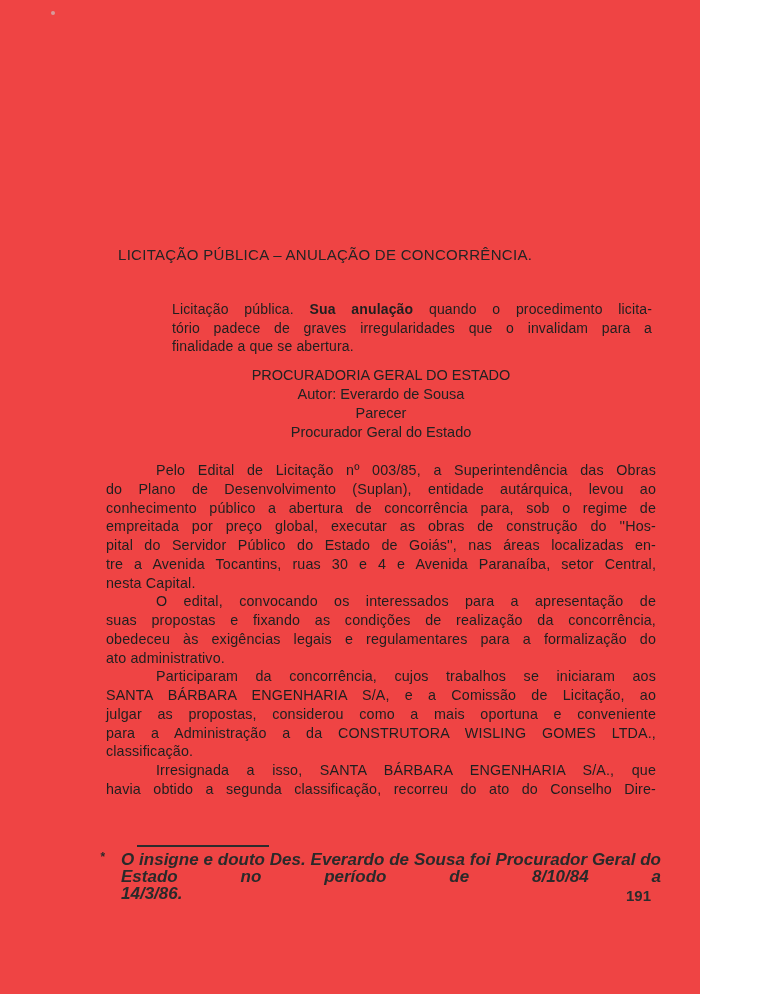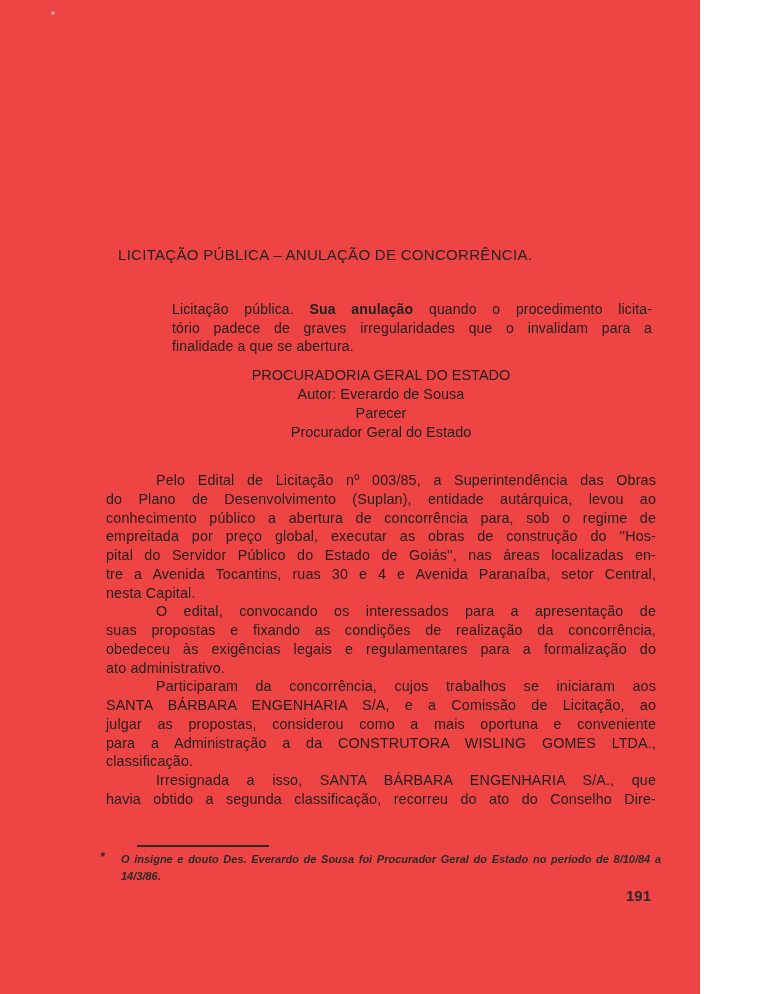--- a/index.html
+++ b/index.html
@@ -47,21 +47,21 @@
     position: absolute;
     left: 106px; top: 366px;
     width: 550px;
     text-align: center;
     font-size: 14.5px;
     line-height: 19px;
     color: #222222;
   }
   .bodytext {
     position: absolute;
-    left: 106px; top: 471px;
+    left: 106px; top: 461px;
     width: 550px;
     font-size: 14.3px;
     line-height: 18.75px;
     letter-spacing: 0.15px;
   }
   .ln { text-align: justify; }
   .j  { text-align-last: justify; }
   .in { text-indent: 50px; }
   .emph { font-weight: 700; }
   .footnote-rule {
@@ -75,21 +75,21 @@
     left: 100px; top: 850px;
     font-size: 12px;
     font-weight: 700;
     font-style: italic;
     color: #2a2a2a;
   }
   .fn-text {
     position: absolute;
     left: 121px; top: 851px;
     width: 540px;
-    font-size: 11px;
+    font-size: 17px;
     line-height: 17px;
     font-weight: 700;
     font-style: italic;
     color: #2a2a2a;
     letter-spacing: 0px;
   }
   .page-number {
     position: absolute;
     left: 626px; top: 887px;
     font-size: 15px;

